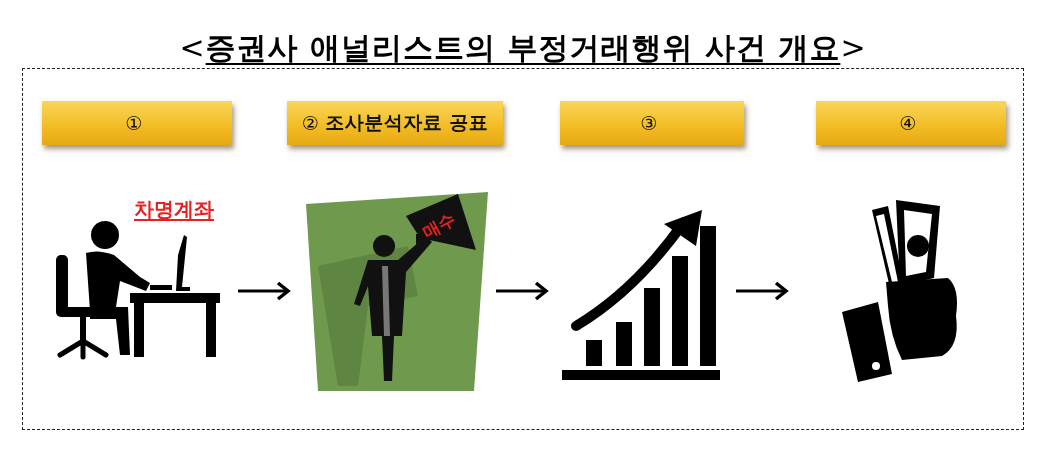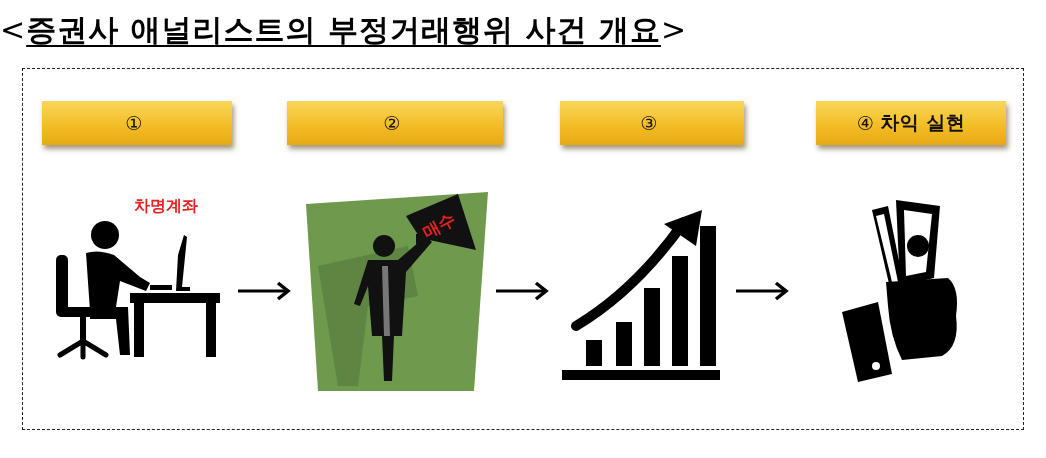--- a/index.html
+++ b/index.html
@@ -1,20 +1,20 @@
 <!DOCTYPE html>
 <html><head>
 <meta charset="utf-8">
 <style>
   * { box-sizing: border-box; margin: 0; padding: 0; }
   html, body { width: 1046px; height: 458px; background: #ffffff; overflow: hidden; }
   body { position: relative; font-family: "DejaVu Sans", sans-serif; color: #000; }
 
   .title {
-    position: absolute; left: 0; top: 10px; width: 1046px; text-align: left;
+    position: absolute; left: 0; top: 28px; width: 1046px; text-align: center;
     font-size: 30px; font-weight: bold; letter-spacing: 1px; line-height: 40px;
   }
   .title .inner { text-decoration: underline; text-decoration-thickness: 2px; text-underline-offset: 5px; }
   .title .br { font-weight: normal; }
 
   .frame {
     position: absolute; left: 22px; top: 68px; width: 1002px; height: 362px;
     border: 1.5px dashed #222;
   }
 
@@ -26,45 +26,45 @@
     font-size: 19px; font-weight: bold; color: #111; letter-spacing: 0.5px;
     white-space: nowrap;
   }
   .step-label .num { font-weight: normal; margin-right: 6px; font-size: 19px; }
 
   .illus { position: absolute; }
   .arrow { position: absolute; }
 
   .tag-red {
     position: absolute; left: 134px; top: 196px;
-    font-size: 16px; font-weight: bold; color: #e52121;
-    text-underline-offset: 3px;
+    font-size: 20px; font-weight: bold; color: #e52121;
+    text-decoration: underline; text-underline-offset: 3px;
   }
 </style>
 </head>
 <body>
 
 <div class="title">
   <span class="br">&lt;</span><span class="inner">증권사 애널리스트의 부정거래행위 사건 개요</span><span class="br">&gt;</span>
 </div>
 
 <div class="frame"></div>
 
 <div class="step-label" style="left:42px; width:190px;">
   <span class="num">①</span>
 </div>
 <div class="step-label" style="left:287px; width:216px;">
   <span class="num">②</span>
+  <span>조사분석자료 공표</span>
 </div>
 <div class="step-label" style="left:560px; width:184px;">
   <span class="num">③</span>
 </div>
 <div class="step-label" style="left:816px; width:190px;">
   <span class="num">④</span>
-  <span>차익 실현</span>
 </div>
 
 <span class="tag-red">차명계좌</span>
 <svg class="illus" style="left:50px; top:215px;" width="170" height="150" viewBox="0 0 170 150">
 
   <rect x="6" y="40" width="12" height="62" rx="5" fill="#000"></rect>
 
   <rect x="10" y="92" width="50" height="10" rx="3" fill="#000"></rect>
   <rect x="30" y="100" width="6" height="26" fill="#000"></rect>
   <path d="M33 126 L10 140 M33 126 L56 140 M33 126 L33 142" stroke="#000" stroke-width="5" stroke-linecap="round"></path>

